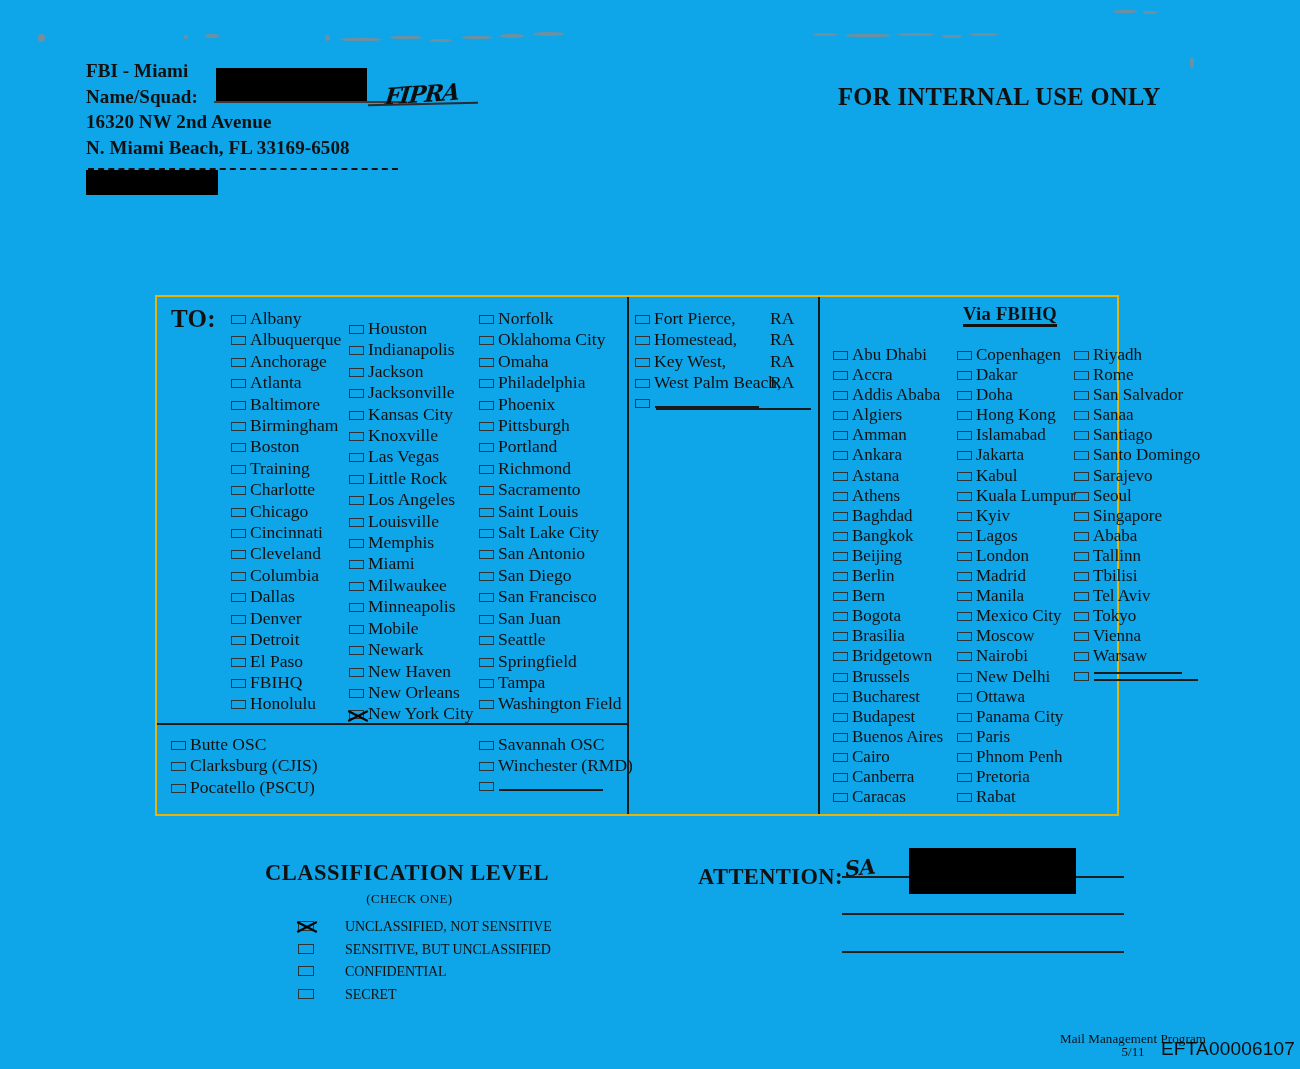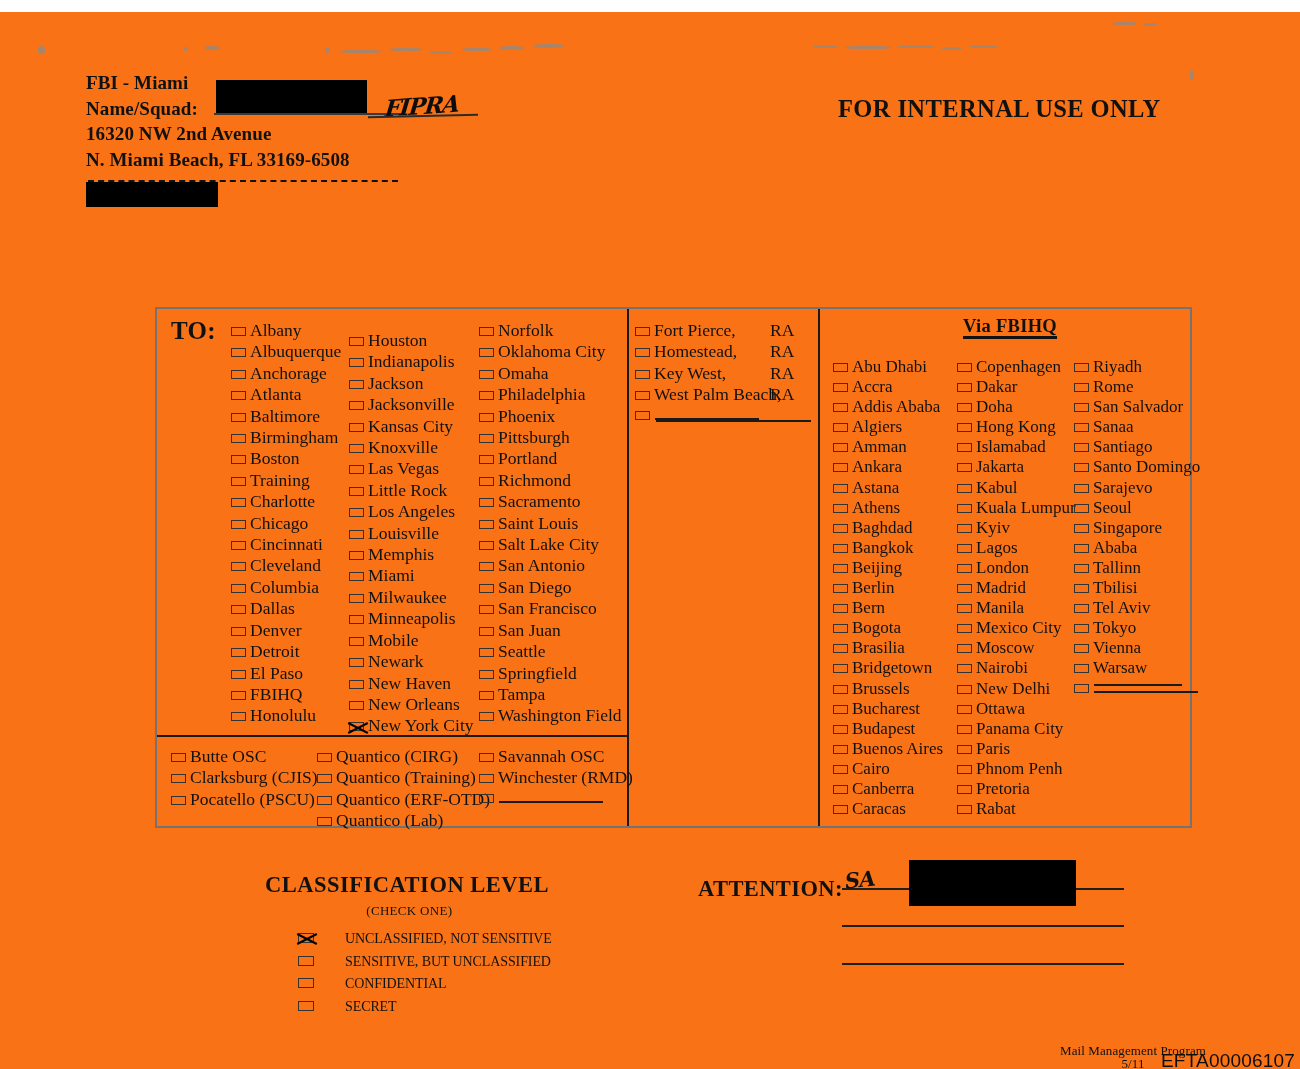--- a/index.html
+++ b/index.html
@@ -13,22 +13,21 @@
     height: 1069px;
     position: relative;
     font-family: "Liberation Serif", "DejaVu Serif", serif;
     color: #111111;
     overflow: hidden;
   }
 
   .page {
     position: absolute;
     inset: 0;
-    background: #f97316;
-    margin-top: 12px;
+    background: #0ea5e9;
   }
 
   
   .speckle {
     position: absolute;
     background: #8b8b8b;
     border-radius: 40%;
     opacity: .75;
   }
 
@@ -97,23 +96,23 @@
     font-size: 24.5px;
     letter-spacing: .4px;
     white-space: nowrap;
   }
 
   
   #routing-box {
     position: absolute;
     left: 155px;
     top: 295px;
-    width: 1037px;
+    width: 964px;
     height: 521px;
-    border: 2px solid #737373;
+    border: 2px solid #eab308;
     box-sizing: border-box;
   }
   .vdiv {
     position: absolute;
     top: 0;
     bottom: 0;
     width: 2px;
     background: #1a1a1a;
   }
   #vdiv-1 { left: 470px; }
@@ -618,38 +617,20 @@
         </div>
         <div class="opt">
           <span class="cb"></span>
           <span class="lbl">Clarksburg (CJIS)</span>
         </div>
         <div class="opt">
           <span class="cb"></span>
           <span class="lbl">Pocatello (PSCU)</span>
         </div>
       </div>
-    <div class="col" id="col-osc-2">
-        <div class="opt">
-          <span class="cb"></span>
-          <span class="lbl">Quantico (CIRG)</span>
-        </div>
-        <div class="opt">
-          <span class="cb"></span>
-          <span class="lbl">Quantico (Training)</span>
-        </div>
-        <div class="opt">
-          <span class="cb"></span>
-          <span class="lbl">Quantico (ERF-OTD)</span>
-        </div>
-        <div class="opt">
-          <span class="cb"></span>
-          <span class="lbl">Quantico (Lab)</span>
-        </div>
-      </div>
     <div class="col" id="col-osc-3">
         <div class="opt">
           <span class="cb"></span>
           <span class="lbl">Savannah OSC</span>
         </div>
         <div class="opt">
           <span class="cb"></span>
           <span class="lbl">Winchester (RMD)</span>
         </div>
         <div class="opt">

